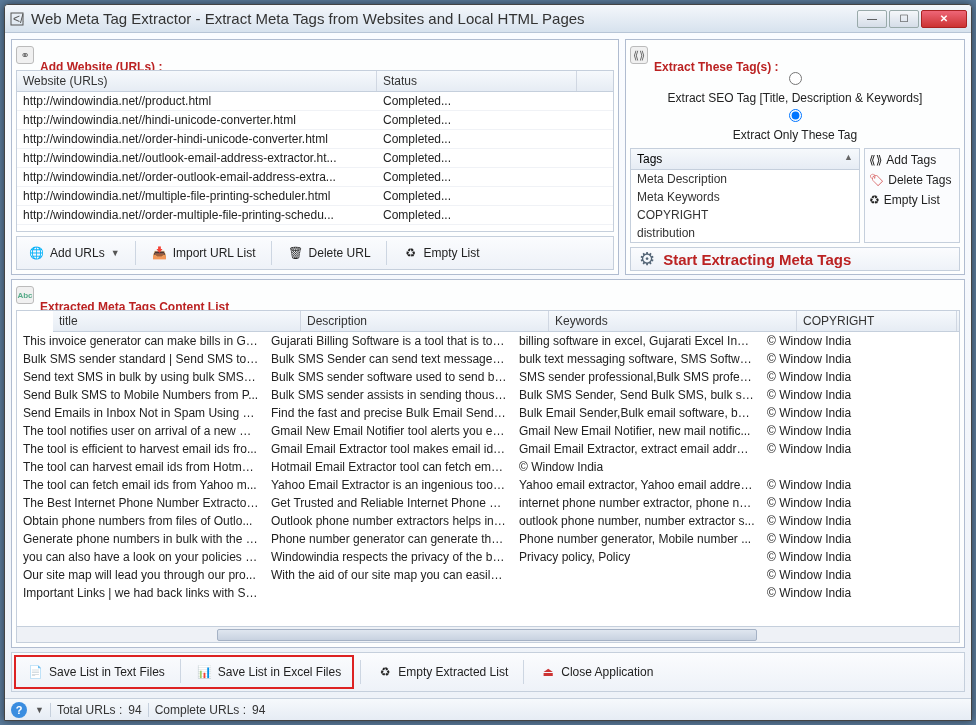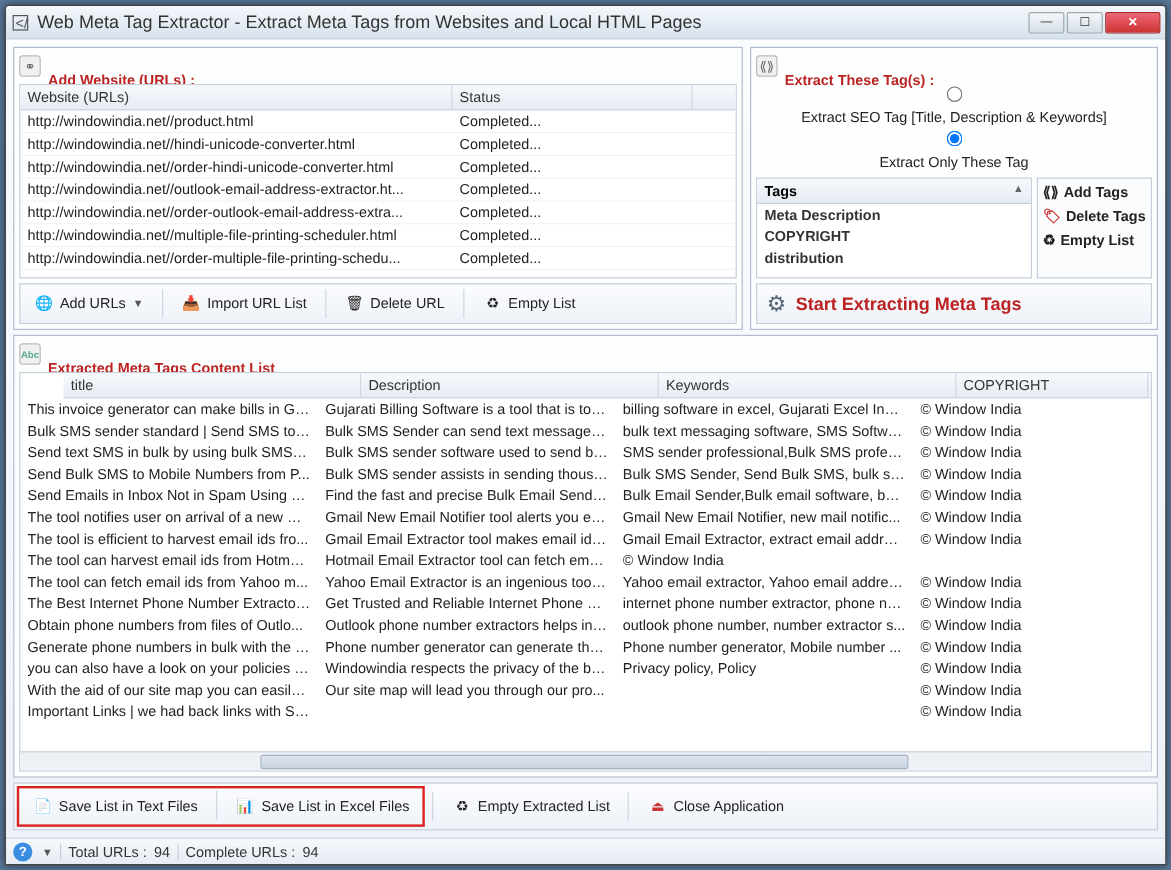--- a/index.html
+++ b/index.html
@@ -25,21 +25,21 @@
 .grid-body { flex:1; overflow-y:auto;}
 .grid-row { display:flex; border-bottom:1px solid #f0f2f6;}
 .grid-row .cell { padding:2px 6px; white-space:nowrap; overflow:hidden; text-overflow:ellipsis; color:#222;}
 .urlcol1{width:360px;} .urlcol2{width:200px;}
 .toolbar-row { display:flex; align-items:center; gap:4px; height:34px; border:1px solid #c5cfdc; margin-top:4px; padding:2px;background:linear-gradient(#fbfcfe,#eef2f8);}
 .tbtn { display:flex; align-items:center; gap:4px; padding:3px 8px; border:1px solid transparent; border-radius:3px; color:#222;}
 .tbtn .ticon{width:18px;height:18px;display:flex;align-items:center;justify-content:center;}
 .sep{width:1px;height:24px;background:#cdd6e2;margin:0 2px;}
 .radiorow{display:flex;align-items:center;gap:6px;padding:2px 4px;color:#222;flex-direction:column;}
 .radiorow input{margin:0;}
-.tagsbox{display:flex;gap:4px;margin-top:4px;flex:1;font-weight:bold;}
+.tagsbox{display:flex;gap:4px;margin-top:4px;flex:1;}
 .tagslist{flex:1;border:1px solid #c5cfdc;background:#fff;overflow-y:auto;}
 .taghead{background:linear-gradient(#f6f9fc,#e6ecf4);padding:3px 6px;border-bottom:1px solid #c5cfdc;display:flex;justify-content:space-between;}
 .tagitem{padding:2px 6px;color:#333;}
 .tagbtns{width:96px;border:1px solid #c5cfdc;padding:4px;display:flex;flex-direction:column;gap:6px;background:#fbfcfe;}
 .tagbtn{display:flex;align-items:center;gap:4px;font-size:11px;color:#222;}
 .extractbtn{border:1px solid #c5cfdc;margin-top:4px;height:34px;display:flex;align-items:center;gap:8px;padding:0 8px;background:linear-gradient(#fbfcfe,#eef2f8);}
 .extractbtn .lbl{color:#b22;font-weight:bold;font-size:15px;}
 .midpanel{border:1px solid #b0bcd0;background:#fdfefe;flex:1;display:flex;flex-direction:column;padding:4px;overflow:hidden;}
 .resgrid{border:1px solid #c5cfdc;flex:1;display:flex;flex-direction:column;background:#fff;overflow:hidden;}
 .rescols{display:flex;background:linear-gradient(#f6f9fc,#e6ecf4);border-bottom:1px solid #c5cfdc;margin-left:36px;}
@@ -158,20 +158,21 @@
             <span>Extract Only These Tag</span>
           </label>
     <div class="tagsbox">
      <div class="tagslist">
       <div class="taghead">
                 <span>Tags</span>
                 <span style="font-size:9px;color:#666;">▲</span>
               </div>
       <div id="tagsBody">
                 <div class="tagitem">Meta Description</div>
+                <div class="tagitem">Meta Keywords</div>
                 <div class="tagitem">COPYRIGHT</div>
                 <div class="tagitem">distribution</div>
               </div>
      </div>
      <div class="tagbtns">
       <div class="tagbtn">
                 <span>⟪⟫</span>
                 <span>Add Tags</span>
               </div>
       <div class="tagbtn">
@@ -275,22 +276,22 @@
               <div class="rcell rcw3">Phone number generator, Mobile number ...</div>
               <div class="rcell rcw4">©   Window India</div>
             </div>
             <div class="resrow">
               <div class="rcell rcw1">you can also have a look on your policies a...</div>
               <div class="rcell rcw2">Windowindia respects the privacy of the bu...</div>
               <div class="rcell rcw3">Privacy policy, Policy</div>
               <div class="rcell rcw4">©   Window India</div>
             </div>
             <div class="resrow">
+              <div class="rcell rcw2">Our site map will lead you through our pro...</div>
               <div class="rcell rcw1">With the aid of our site map you can easily ...</div>
-              <div class="rcell rcw2">Our site map will lead you through our pro...</div>
               <div class="rcell rcw3"></div>
               <div class="rcell rcw4">©   Window India</div>
             </div>
             <div class="resrow">
               <div class="rcell rcw1">Important Links | we had back links with So...</div>
               <div class="rcell rcw2"></div>
               <div class="rcell rcw3"></div>
               <div class="rcell rcw4">©   Window India</div>
             </div>
           </div>

